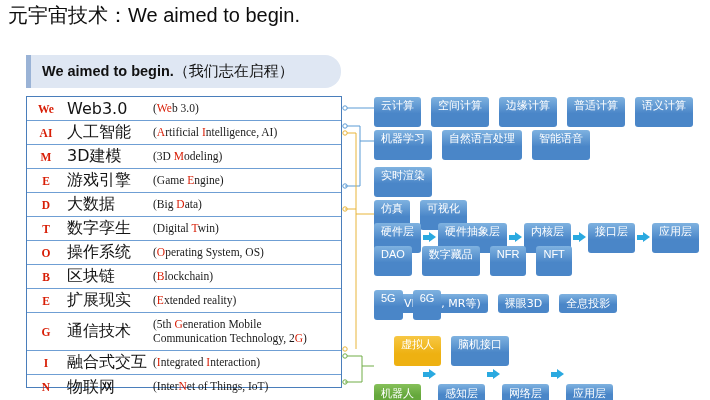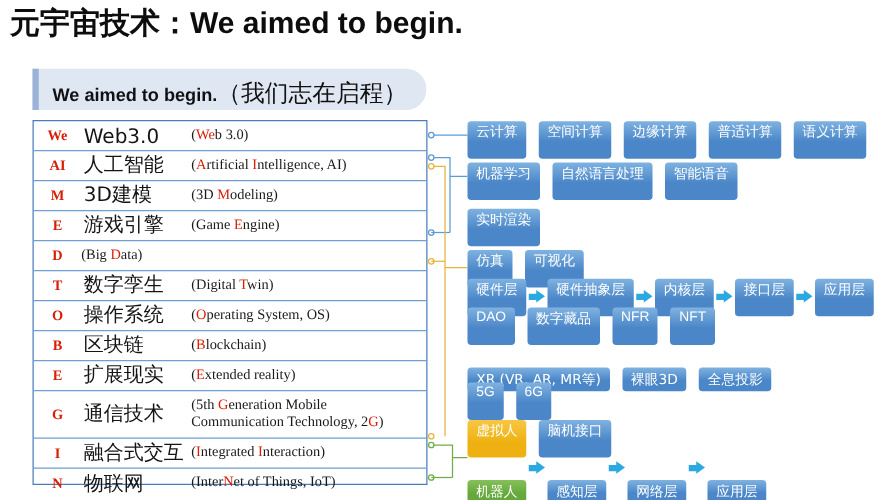--- a/index.html
+++ b/index.html
@@ -6,39 +6,39 @@
   body{
     width:710px;height:400px;overflow:hidden;background:#ffffff;
     font-family:"Liberation Sans","DejaVu Sans",sans-serif;
     -webkit-font-smoothing:antialiased;
   }
   .slide{position:relative;width:710px;height:400px;background:#fff;}
 
   
   .main-title{
     position:absolute;left:8px;top:2px;
-    font-size:24px;font-weight:bold;color:#0d0d0d;
+    font-size:20px;font-weight:normal;color:#0d0d0d;
     letter-spacing:0px;white-space:nowrap;
   }
   .main-title .cjk{font-family:"DejaVu Sans","Liberation Sans",sans-serif;}
 
   
   .subtitle-band{
     position:absolute;left:26px;top:55px;
     width:315px;height:33px;
     background:#dfe7f3;border-radius:0 16px 16px 0;
   }
   .subtitle-accent{
     position:absolute;left:26px;top:55px;width:5px;height:33px;background:#9ab3d6;
   }
   .subtitle-text{
     position:absolute;left:42px;top:62px;
     font-size:14.5px;font-weight:bold;color:#111;white-space:nowrap;
   }
-  .subtitle-text .zh{font-weight:500;font-size:19px;}
+  .subtitle-text .zh{font-weight:500;font-size:15px;}
 
   
   .table-wrap{
     position:absolute;left:26px;top:96px;width:316px;height:292px;
     border:1.4px solid #4a7ebb;box-sizing:border-box;background:#fff;
   }
   .trow{
     display:flex;align-items:center;box-sizing:border-box;
     border-bottom:1px solid #6f9fd4;width:100%;
   }
@@ -64,21 +64,21 @@
   .tagrow{position:absolute;left:0;display:flex;align-items:center;height:17px;}
   .tag{
     height:30px;line-height:17px;box-sizing:border-box;
     padding:0 7px;border-radius:3px;color:#ffffff;
     font-size:11px;white-space:nowrap;
     font-family:"DejaVu Sans","Liberation Sans",sans-serif;
     background:linear-gradient(180deg,#7fb2e0 0%,#4a86c8 55%,#4a86c8 100%);
     display:inline-block;text-align:center;
   }
   .tag.lat{font-family:"Liberation Sans","DejaVu Sans",sans-serif;font-size:11px;}
-  .tag.yellow{background:linear-gradient(180deg,#f7c744 0%,#eeb111 60%,#eeb111 100%);}
+  .tag.yellow{background:linear-gradient(180deg,#f7c744 0%,#eeb111 60%,#eeb111 100%);margin-left:20px;}
   .tag.green{background:linear-gradient(180deg,#86c05a 0%,#65a83c 60%,#65a83c 100%);}
   .tag.tall{height:19px;line-height:19px;margin-top:37px;}
   .arrow{
     width:13px;height:11px;flex:0 0 13px;margin:0 2px;position:relative;
   }
   .arrow:before{
     content:"";position:absolute;left:0;top:3px;width:7px;height:5px;background:#2aa9e0;
   }
   .arrow:after{
     content:"";position:absolute;left:6px;top:0;width:0;height:0;
@@ -121,20 +121,21 @@
         <div class="c-zh">3D建模</div>
         <div class="c-en"><span>(3D </span><span class="hl">M</span><span>odeling)</span></div>
       </div>
       <div class="trow" style="height: 24px;">
         <div class="c-abbr">E</div>
         <div class="c-zh">游戏引擎</div>
         <div class="c-en"><span>(Game </span><span class="hl">E</span><span>ngine)</span></div>
       </div>
       <div class="trow" style="height: 24px;">
         <div class="c-abbr">D</div>
+        <div class="c-zh">大数据</div>
         <div class="c-en"><span>(Big </span><span class="hl">D</span><span>ata)</span></div>
       </div>
       <div class="trow" style="height: 24px;">
         <div class="c-abbr">T</div>
         <div class="c-zh">数字孪生</div>
         <div class="c-en"><span>(Digital </span><span class="hl">T</span><span>win)</span></div>
       </div>
       <div class="trow" style="height: 24px;">
         <div class="c-abbr">O</div>
         <div class="c-zh">操作系统</div>
@@ -232,21 +233,21 @@
         <span class="gap" style="width: 10px;"></span>
         <span class="tag lat">NFT</span>
       </div>
       <div class="tagrow" style="top: 180px;">
         <span class="tag tall">XR (VR, AR, MR等)</span>
         <span class="gap" style="width: 10px;"></span>
         <span class="tag tall">裸眼3D</span>
         <span class="gap" style="width: 10px;"></span>
         <span class="tag tall">全息投影</span>
       </div>
-      <div class="tagrow" style="top: 216px; justify-content: space-between;">
+      <div class="tagrow" style="top: 200px; justify-content: space-between;">
         <span class="tag lat">5G</span>
         <span class="gap" style="width: 10px;"></span>
         <span class="tag lat">6G</span>
       </div>
       <div class="tagrow" style="top: 246px;">
         <span class="tag yellow">虚拟人</span>
         <span class="gap" style="width: 10px;"></span>
         <span class="tag">脑机接口</span>
       </div>
       <div class="tagrow" style="top: 270px;">

